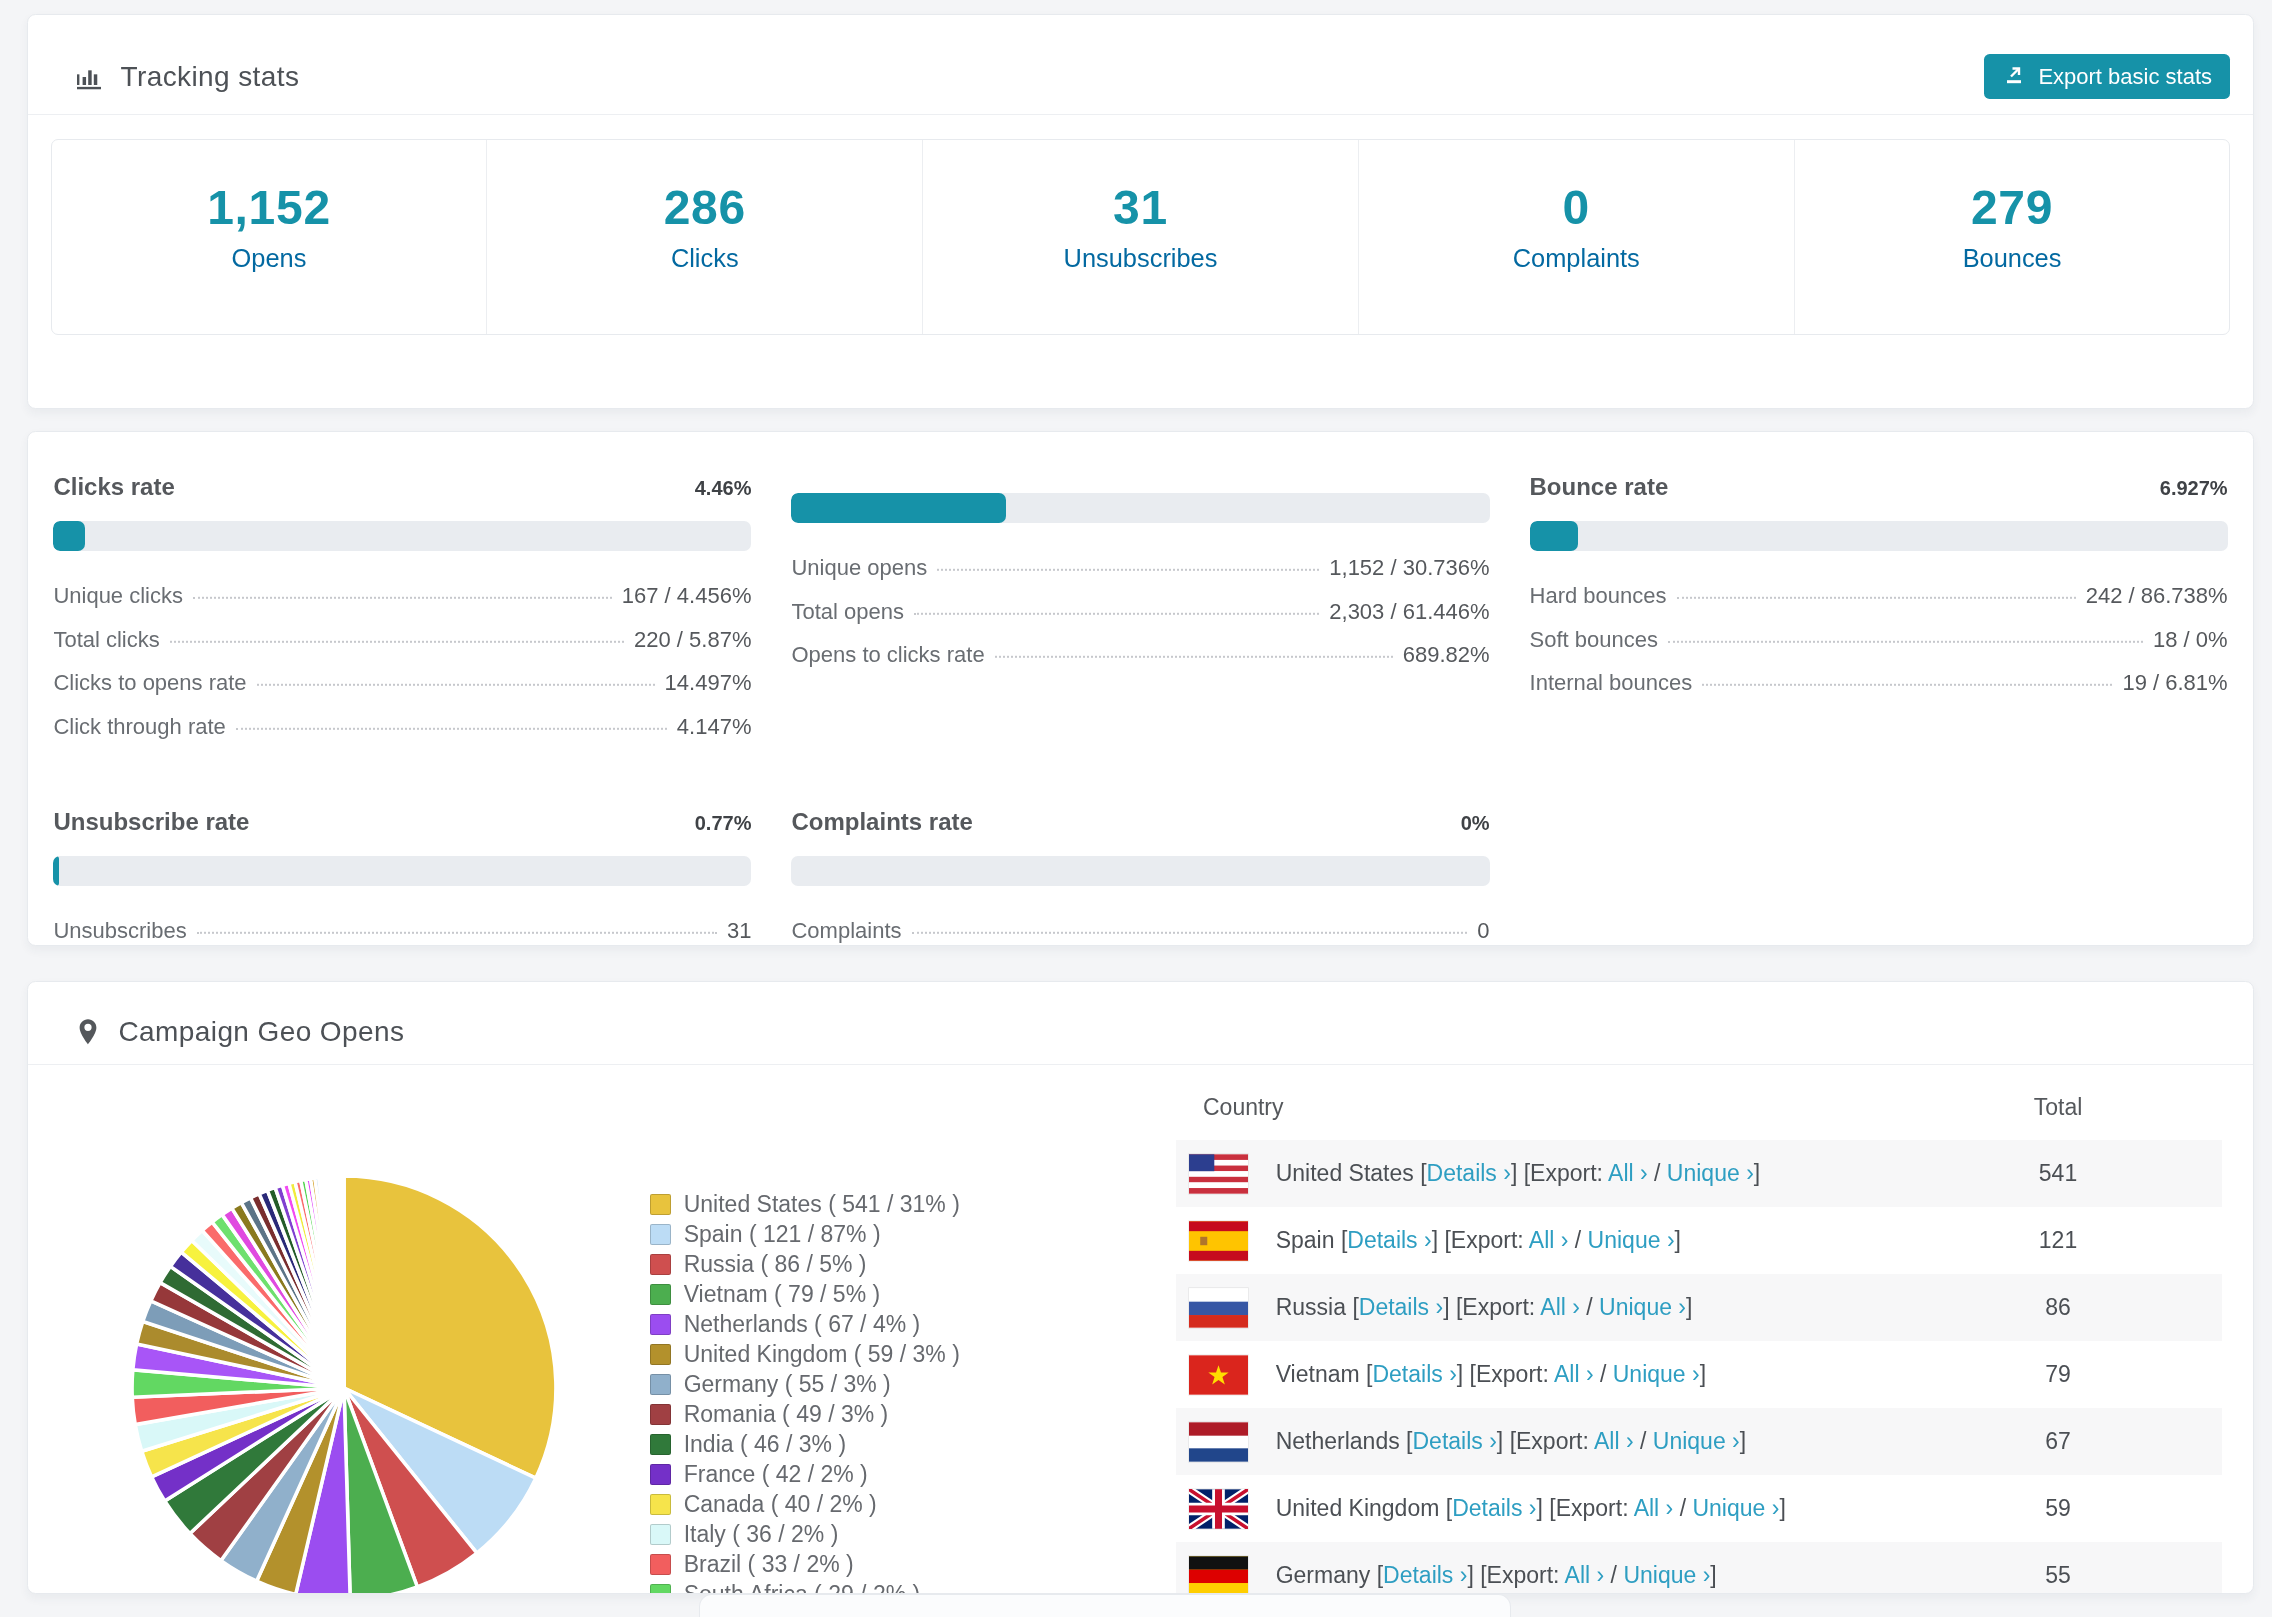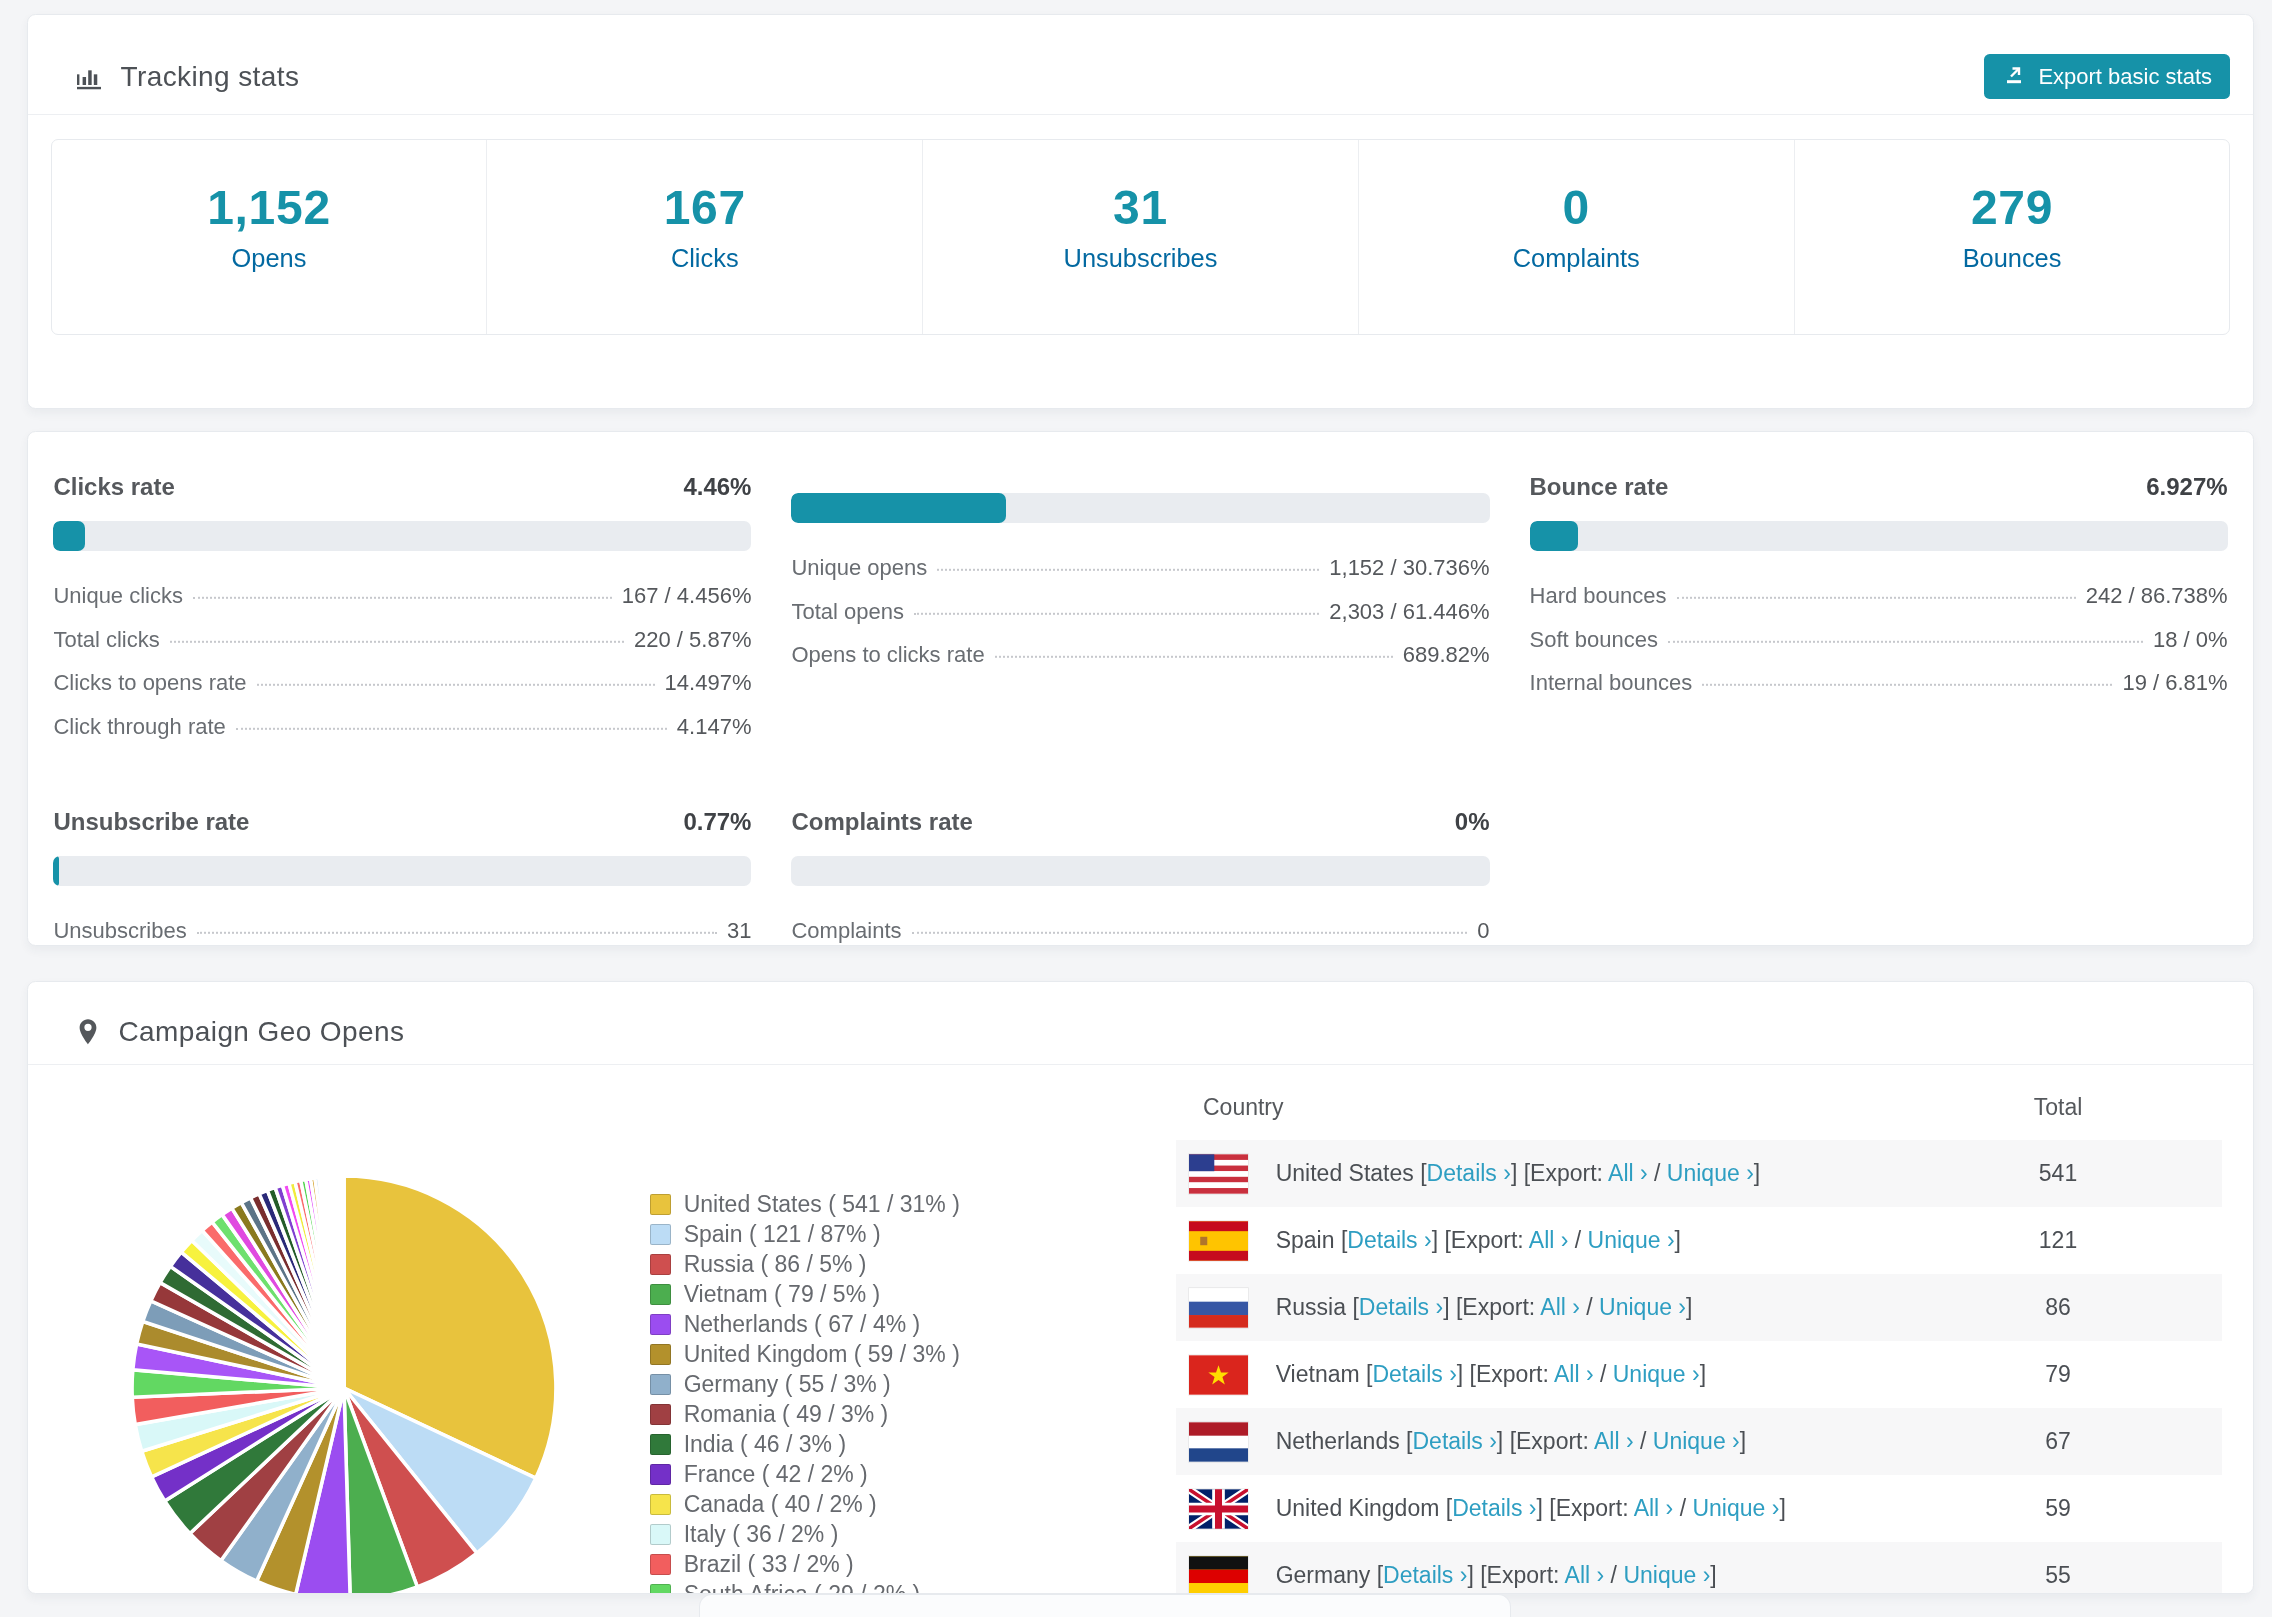--- a/index.html
+++ b/index.html
@@ -25,21 +25,21 @@
   .stat-box { flex:1; border-right:1.4px solid #eceef1; display:flex; flex-direction:column; align-items:center; padding-top:40px; }
   .stat-box:last-child { border-right:none; }
   .stat-value { font-size:48px; font-weight:bold; color:#1692a8; letter-spacing:0.7px; }
   .stat-label { font-size:25.4px; color:#0369a1; margin-top:8.5px; }
 
   
   #rates-grid { padding:41px 25.4px 0 25.4px; display:grid; grid-template-columns:repeat(3,1fr);
                 column-gap:40px; row-gap:51px; }
   .rate-head { display:flex; justify-content:space-between; align-items:baseline; }
   .rate-title { font-size:24px; font-weight:bold; color:#55585c; }
-  .rate-value { font-size:24px; font-weight:bold; color:#3f4246; }
+  .rate-value { font-size:20px; font-weight:bold; color:#3f4246; }
   .rate-bar { margin-top:20px; height:30px; background:#e9ecf0; border-radius:7px; overflow:hidden; }
   .rate-fill { height:100%; background:#1692a8; border-radius:7px; }
   .rate-rows { margin-top:32px; }
   .rate-row { display:flex; align-items:baseline; margin-bottom:17.6px; }
   .rate-row-label { font-size:22px; color:#696d72; white-space:nowrap; }
   .leader { flex:1; border-bottom:2.1px dotted #c6c8cc; margin:0 10px; transform:translateY(-4.2px); }
   .rate-row-value { font-size:22px; color:#55585c; white-space:nowrap; }
 
   
   #geo-body { display:flex; align-items:flex-end; padding-left:38px; }
@@ -93,21 +93,21 @@
       </span>
       <span>Export basic stats</span>
     </button>
   </div>
   <div id="stats-row">
       <div class="stat-box">
         <div class="stat-value">1,152</div>
         <div class="stat-label">Opens</div>
       </div>
       <div class="stat-box">
-        <div class="stat-value">167</div>
+        <div class="stat-value">286</div>
         <div class="stat-label">Clicks</div>
       </div>
       <div class="stat-box">
         <div class="stat-value">31</div>
         <div class="stat-label">Unsubscribes</div>
       </div>
       <div class="stat-box">
         <div class="stat-value">0</div>
         <div class="stat-label">Complaints</div>
       </div>

